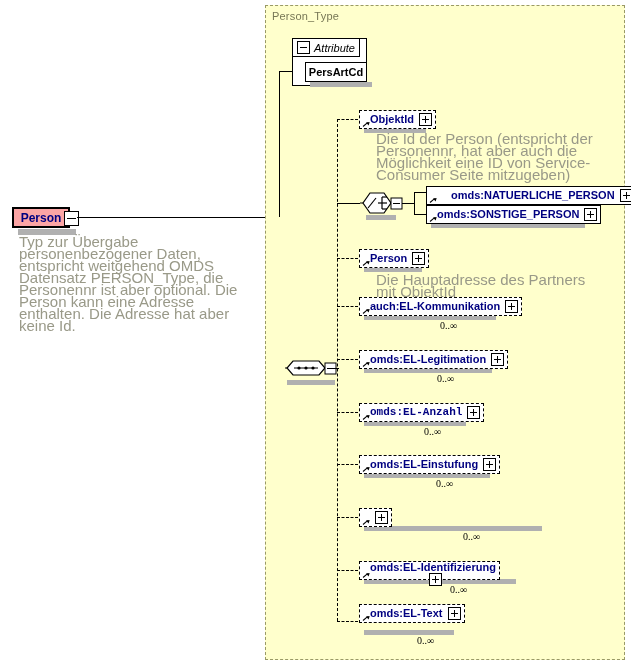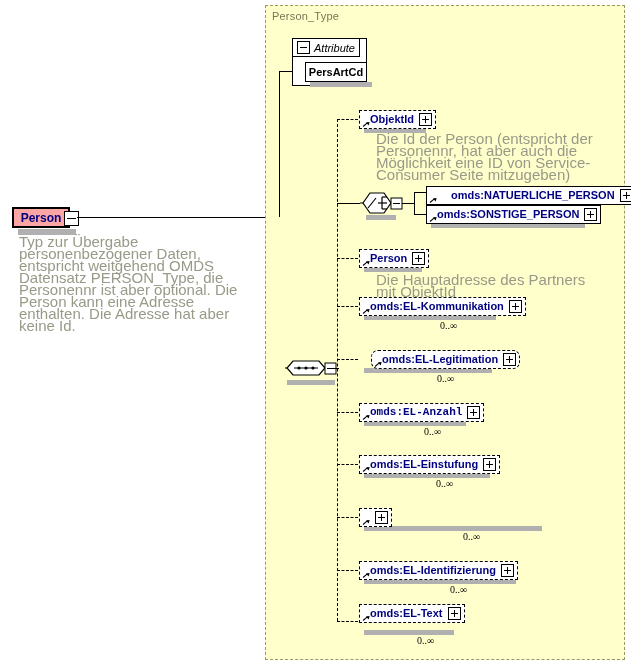--- a/index.html
+++ b/index.html
@@ -249,28 +249,28 @@
   <span class="arrowglyph"></span>
   <span class="lbl">Person</span>
   <span class="ctl plus"></span>
 </div>
 <div class="desc" style="left:376px;top:274px;width:230px;">Die Hauptadresse des Partners mit ObjektId</div>
 
 <div class="ln-h dash" style="left:337px;top:306px;width:21px;"></div>
 <div class="abs shadow" style="left:364px;top:315px;width:132px;height:5px;"></div>
 <div class="node dashed abs" style="left:359px;top:297px;">
   <span class="arrowglyph"></span>
-  <span class="lbl">omds:EL-Kommunikation</span>
+  <span class="lbl">auch:EL-Kommunikation</span>
   <span class="ctl plus"></span>
 </div>
 <div class="card" style="left:440px;top:320px;">0..∞</div>
 
 <div class="ln-h dash" style="left:337px;top:359px;width:21px;"></div>
 <div class="abs shadow" style="left:364px;top:368px;width:128px;height:5px;"></div>
-<div class="node dashed abs" style="left:371px;top:350px;border-radius:7px;">
+<div class="node dashed abs" style="left:359px;top:350px;">
   <span class="arrowglyph"></span>
   <span class="lbl">omds:EL-Legitimation</span>
   <span class="ctl plus"></span>
 </div>
 <div class="card" style="left:437px;top:373px;">0..∞</div>
 
 <div class="ln-h dash" style="left:337px;top:412px;width:21px;"></div>
 <div class="abs shadow" style="left:364px;top:421px;width:102px;height:5px;"></div>
 <div class="node dashed abs" style="left:359px;top:403px;font-family:Liberation Mono, monospace;">
   <span class="arrowglyph"></span>
@@ -291,21 +291,21 @@
 <div class="ln-h dash" style="left:337px;top:517px;width:21px;"></div>
 <div class="abs shadow" style="left:364px;top:526px;width:178px;height:5px;"></div>
 <div class="node dashed abs" style="left:359px;top:508px;">
   <span class="arrowglyph"></span>
   <span class="ctl plus"></span>
 </div>
 <div class="card" style="left:463px;top:531px;">0..∞</div>
 
 <div class="ln-h dash" style="left:337px;top:570px;width:21px;"></div>
 <div class="abs shadow" style="left:364px;top:579px;width:152px;height:5px;"></div>
-<div class="node dashed abs" style="left:359px;top:561px;">
+<div class="node dashed abs" style="left:359px;top:561px;flex-direction:column;">
   <span class="arrowglyph"></span>
   <span class="lbl">omds:EL-Identifizierung</span>
   <span class="ctl plus"></span>
 </div>
 <div class="card" style="left:450px;top:584px;">0..∞</div>
 
 <div class="ln-h dash" style="left:337px;top:621px;width:21px;"></div>
 <div class="abs shadow" style="left:364px;top:630px;width:90px;height:5px;"></div>
 <div class="node dashed abs" style="left:359px;top:604px;">
   <span class="arrowglyph"></span>

